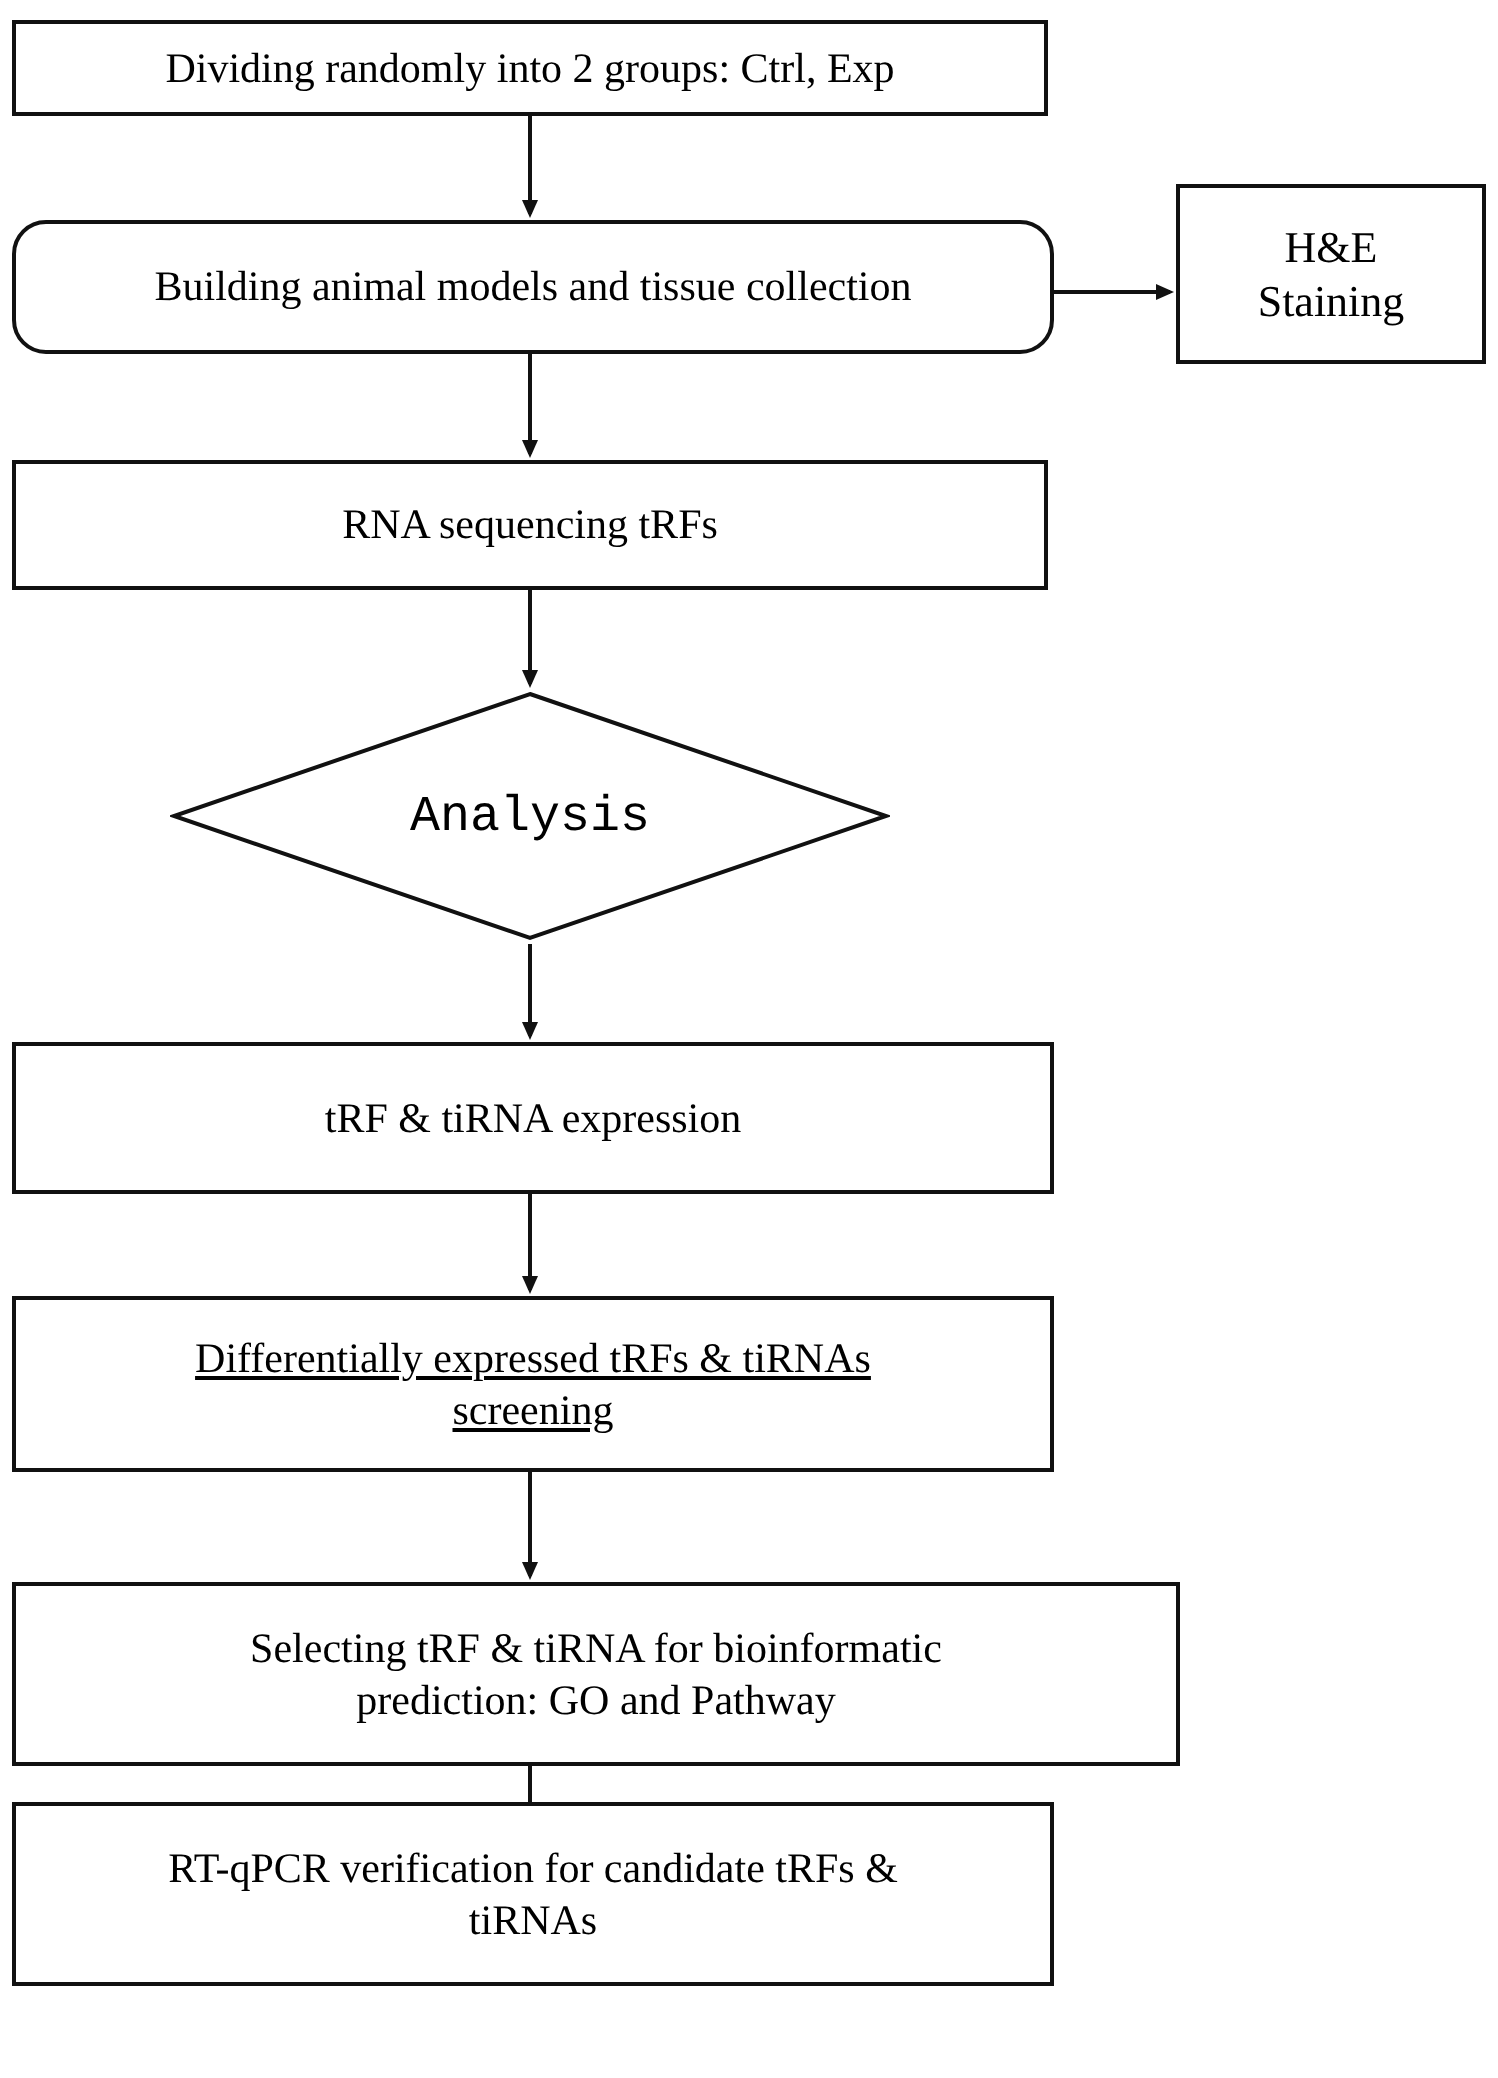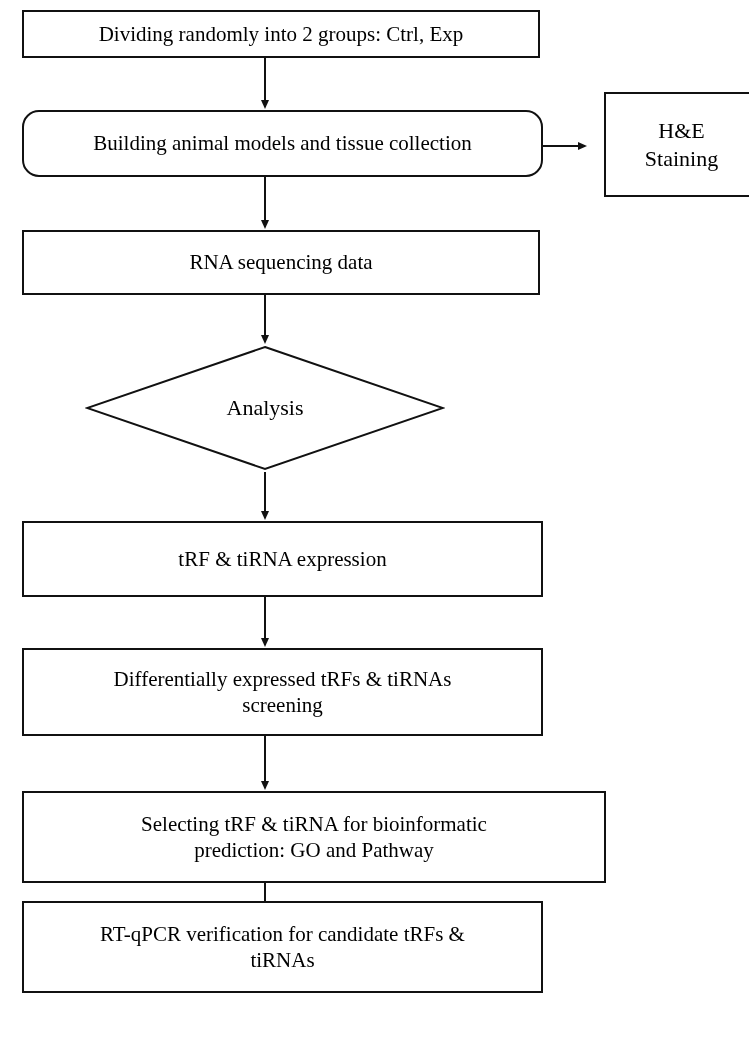--- a/index.html
+++ b/index.html
@@ -29,38 +29,37 @@
     background: #ffffff;
     display: flex;
     align-items: center;
     justify-content: center;
     text-align: center;
     font-family: "Liberation Serif", serif;
     font-size: 21px;
     line-height: 1.25;
     padding: 4px 8px;
     white-space: pre-line;
-    margin-left: 16px;
   }
   .diamond-wrap {
     position: absolute;
     display: flex;
     align-items: center;
     justify-content: center;
   }
   .diamond-wrap svg {
     position: absolute;
     left: 0;
     top: 0;
   }
   .diamond-label {
     position: relative;
     z-index: 2;
-    font-family: Liberation Serif, serif;
-    font-size: 22px;
+    font-family: Liberation Mono, monospace;
+    font-size: 25px;
     text-align: center;
   }
   .edges {
     position: absolute;
     left: 0;
     top: 0;
     width: 749px;
     height: 1039px;
     pointer-events: none;
   }
@@ -95,41 +94,41 @@
   </svg>
 
   <div class="node" style="left:6px; top:10px; width:518px; height:48px;">
     <span>Dividing randomly into 2 groups: Ctrl, Exp</span>
   </div>
 
   <div class="node" style="left:6px; top:110px; width:521px; height:67px;border-radius:17px;">
     <span>Building animal models and tissue collection</span>
   </div>
 
-  <div class="node" style="left:588px; top:92px; width:155px; height:105px; font-size:22px;align-items:center;">
+  <div class="node" style="left:588px; top:92px; width:155px; height:90px; font-size:22px;align-items:center;">
     <span>H&amp;E
 Staining</span>
   </div>
 
   <div class="node" style="left:6px; top:230px; width:518px; height:65px;">
-    <span>RNA sequencing data</span>
+    <span>RNA sequencing tRFs</span>
   </div>
 
   <div class="diamond-wrap" style="left:85px; top:345px; width:360px; height:126px;">
     <svg width="360" height="126" viewBox="0 0 360 126" xmlns="http://www.w3.org/2000/svg">
       <polygon points="180,2 358,63 180,124 2,63" fill="#ffffff" stroke="#111111" stroke-width="2"></polygon>
     </svg>
     <span class="diamond-label">Analysis</span>
   </div>
 
   <div class="node" style="left:6px; top:521px; width:521px; height:76px;">
     <span>tRF &amp; tiRNA expression</span>
   </div>
 
-  <div class="node" style="left:6px; top:648px; width:521px; height:88px;">
+  <div class="node" style="left:6px; top:648px; width:521px; height:88px;text-decoration:underline;">
     <span>Differentially expressed tRFs &amp; tiRNAs
 screening</span>
   </div>
 
   <div class="node" style="left:6px; top:791px; width:584px; height:92px;">
     <span>Selecting tRF &amp; tiRNA for bioinformatic
 prediction: GO and Pathway</span>
   </div>
 
   <div class="node" style="left:6px; top:901px; width:521px; height:92px;">

